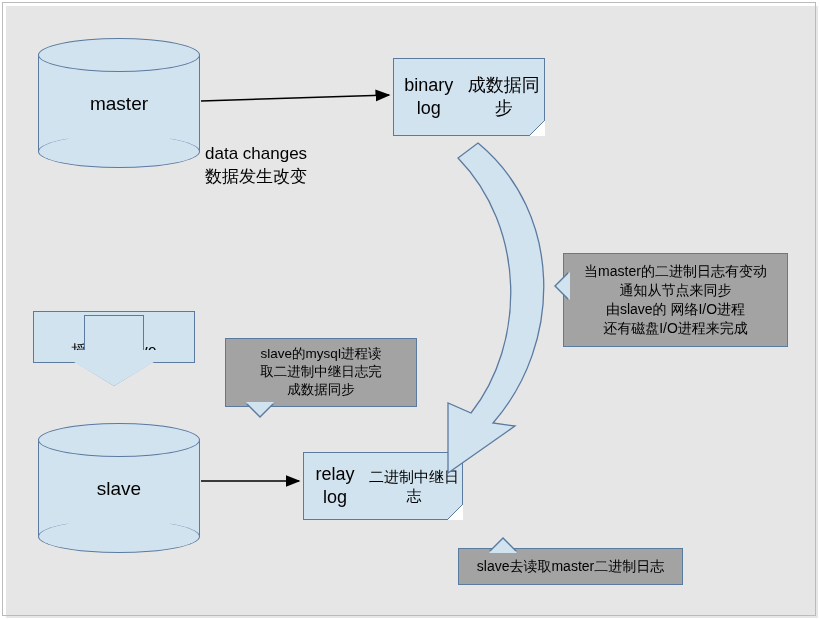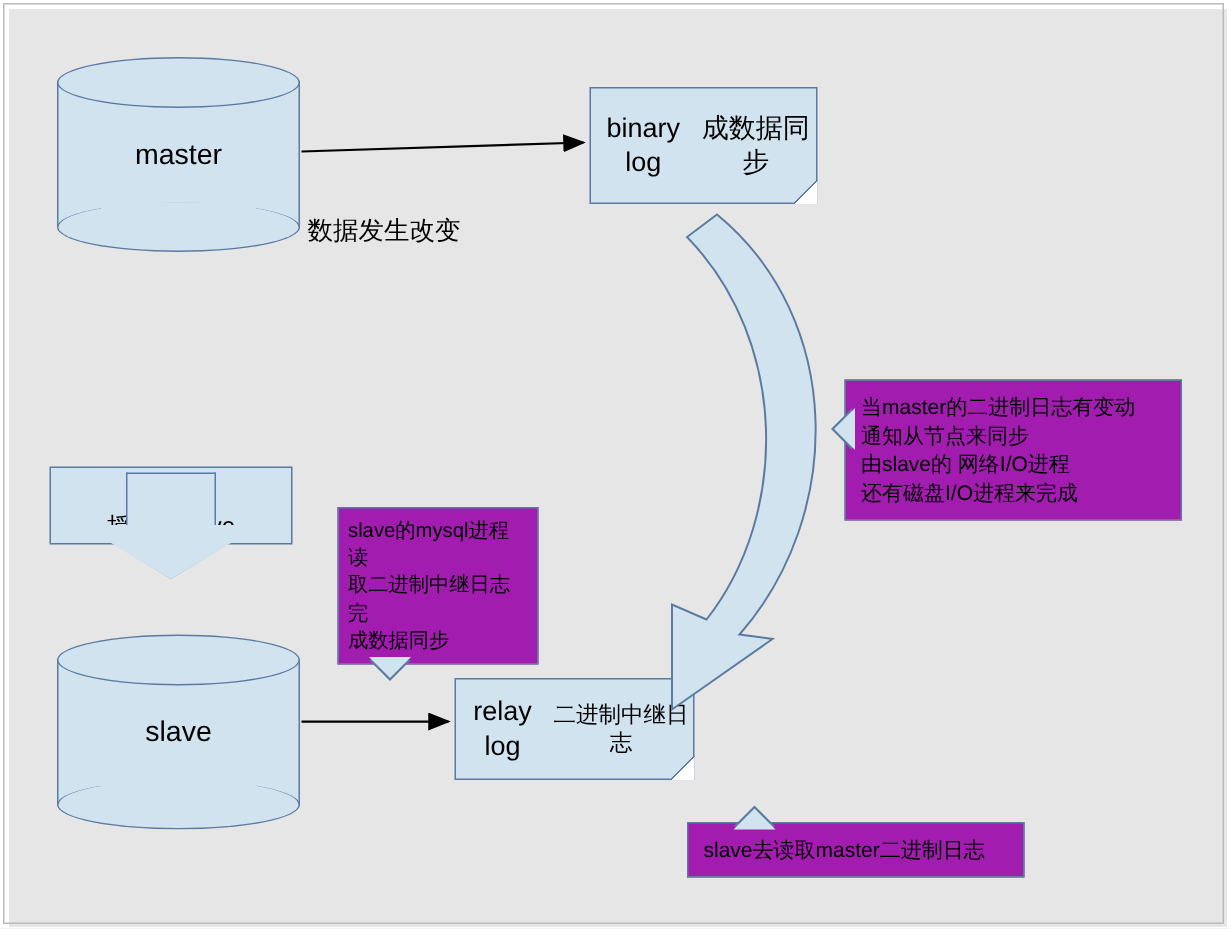--- a/index.html
+++ b/index.html
@@ -50,22 +50,22 @@
     background:linear-gradient(135deg,#d2e3f0 0 48%,#5b7aa0 48% 53%,#fff 53% 100%);
   }
   .note .txt{
     width:100%;height:100%;
     display:flex;flex-direction:row;align-items:center;justify-content:center;
     font-size:18px;line-height:1.3;text-align:center;
   }
 
   
   .callout{
-    position:absolute;background:#a21caf;border:1px solid #5b7aa0;
-    box-sizing:border-box;padding:8px 10px;font-size:14px;line-height:1.35;text-align:left;
+    position:absolute;background:#a3a3a3;border:1px solid #5b7aa0;
+    box-sizing:border-box;padding:8px 10px;font-size:14px;line-height:1.35;text-align:center;
   }
   .callout .tail{
     position:absolute;width:0;height:0;
     border:14px solid transparent;
   }
 
   
   .bigarrow{
     position:absolute;width:120px;
   }
@@ -137,39 +137,40 @@
 
   <div class="note" style="left:300px;top:449px;width:160px;height:68px">
     <div class="txt">
       <span>relay log</span>
       <span style="font-size:15px">二进制中继日志</span>
     </div>
     <div class="fold"></div>
   </div>
 
   <div class="free-text" style="left:202px;top:140px">
+    <div>data changes</div>
     <div>数据发生改变</div>
   </div>
 
   <div class="callout" style="left:560px;top:250px;width:225px">
     <div>当master的二进制日志有变动</div>
     <div>通知从节点来同步</div>
     <div>由slave的 网络I/O进程</div>
     <div>还有磁盘I/O进程来完成</div>
     <div class="tail" style="left:-24px;top:18px;border-right-color:#5b7aa0"></div>
     <div class="tail" style="left:-22px;top:18px;border-right-color:#d2e3f0"></div>
   </div>
 
   <div class="callout" style="left:455px;top:545px;width:225px">
     <div>slave去读取master二进制日志</div>
     <div class="tail" style="left:30px;top:-26px;border-bottom-color:#5b7aa0"></div>
     <div class="tail" style="left:30px;top:-24px;border-bottom-color:#d2e3f0"></div>
   </div>
 
-  <div class="callout" style="left:222px;top:335px;width:134px;font-size:13.5px;padding:6px 6px">
+  <div class="callout" style="left:222px;top:335px;width:192px;font-size:13.5px;padding:6px 6px">
     <div>slave的mysql进程读</div>
     <div>取二进制中继日志完</div>
     <div>成数据同步</div>
     <div class="tail" style="left:20px;bottom:-26px;border-top-color:#5b7aa0"></div>
     <div class="tail" style="left:20px;bottom:-24px;border-top-color:#d2e3f0"></div>
   </div>
 
   <svg class="arrows" width="812" height="612">
     <defs>
       <marker id="ah" markerWidth="12" markerHeight="12" refX="9" refY="4" orient="auto">

